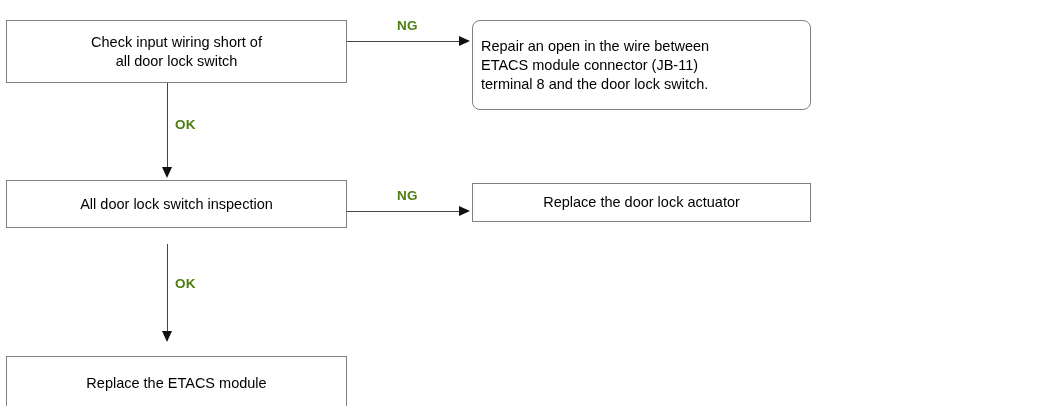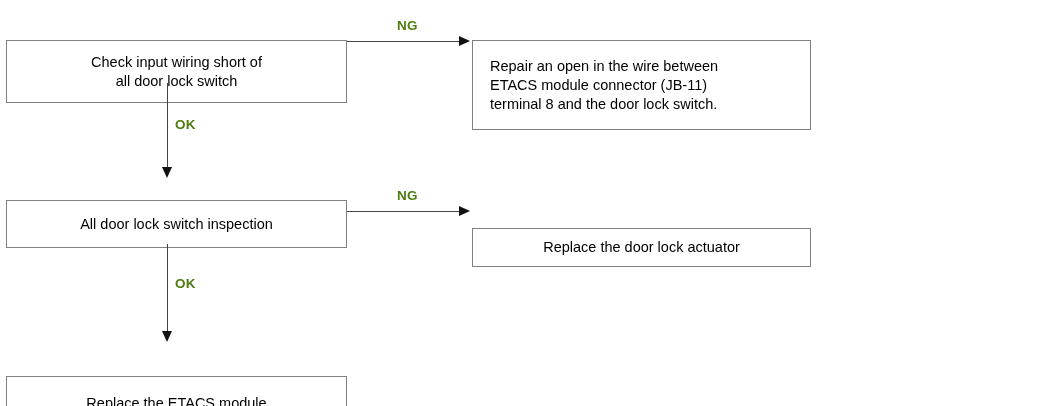--- a/index.html
+++ b/index.html
@@ -24,37 +24,37 @@
     position: absolute;
     box-sizing: border-box;
     background: #ffffff;
     border: 1.5px solid #808080;
     display: flex;
     align-items: center;
     font-size: 14.5px;
     line-height: 19px;
     color: #000000;
     white-space: pre-line;
-    margin-top: 20px;
   }
   .node.center {
     justify-content: center;
     text-align: center;
   }
   .node.left {
     justify-content: flex-start;
     text-align: left;
-    padding-left: 17px;
+    padding-left: 8px;
+    border-radius: 8px;
   }
 
   
   #node-check-input-wiring { left: 6px;   top: 20px;  width: 341px; height: 63px; }
   #node-repair-open-wire   { left: 472px; top: 20px;  width: 339px; height: 90px; }
   #node-switch-inspection  { left: 6px;   top: 180px; width: 341px; height: 48px; }
-  #node-replace-actuator   { left: 472px; top: 208px; width: 339px; height: 39px; }
+  #node-replace-actuator   { left: 472px; top: 183px; width: 339px; height: 39px; }
   #node-replace-etacs      { left: 6px;   top: 356px; width: 341px; height: 54px; }
 
   
   .hline {
     position: absolute;
     height: 0;
     border-top: 1.4px solid #444444;
   }
   .vline {
     position: absolute;

